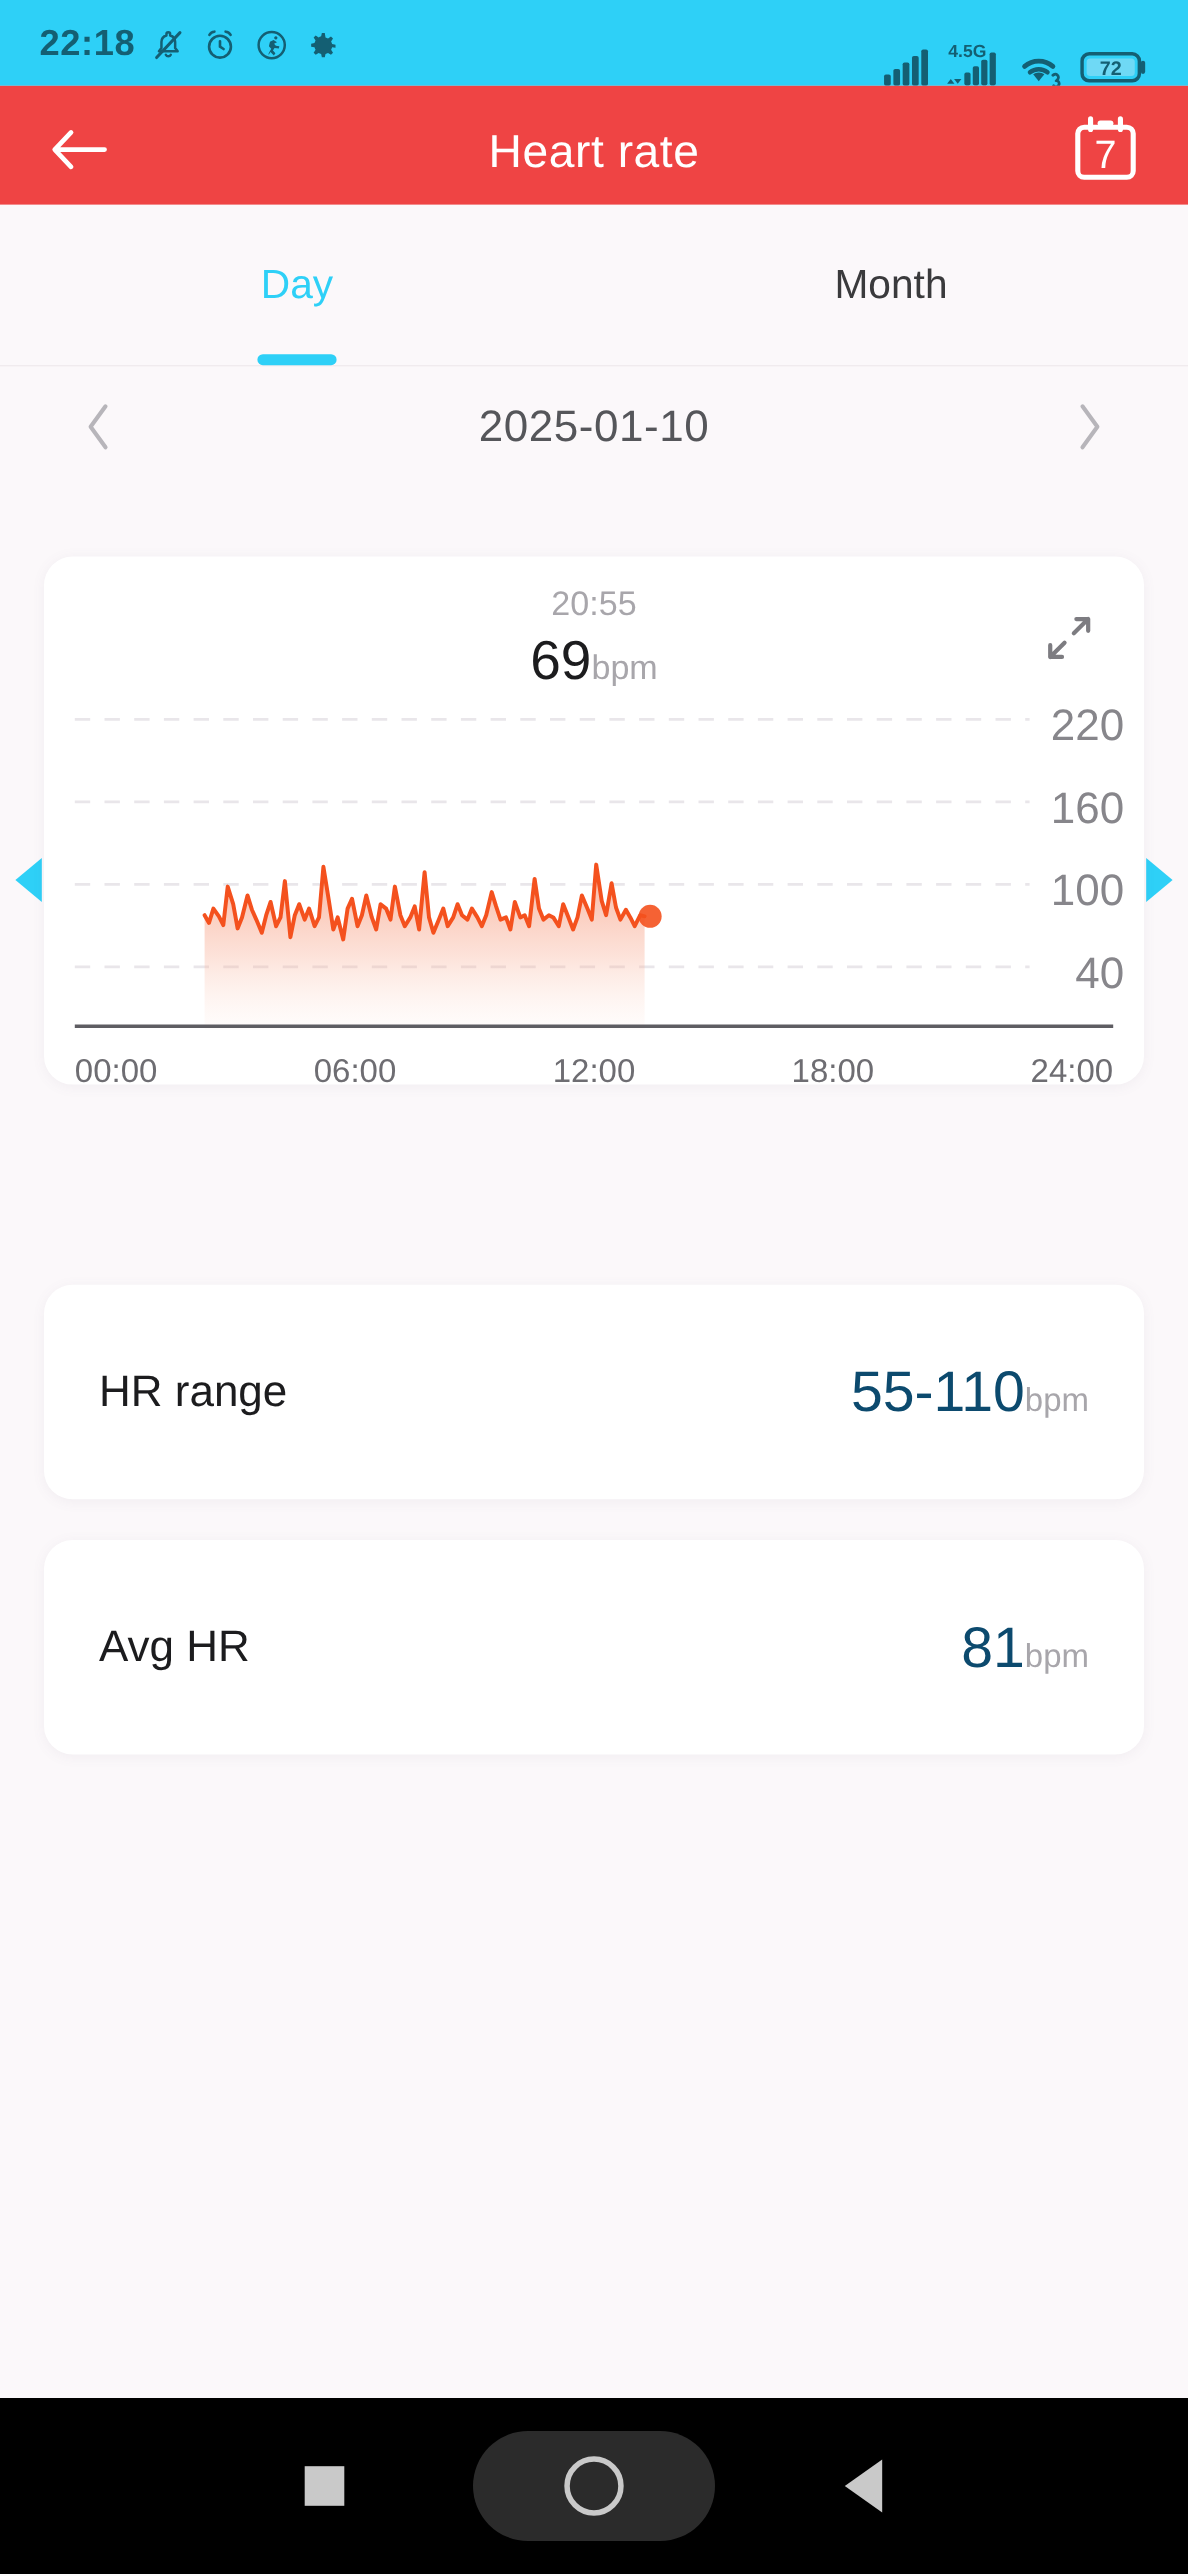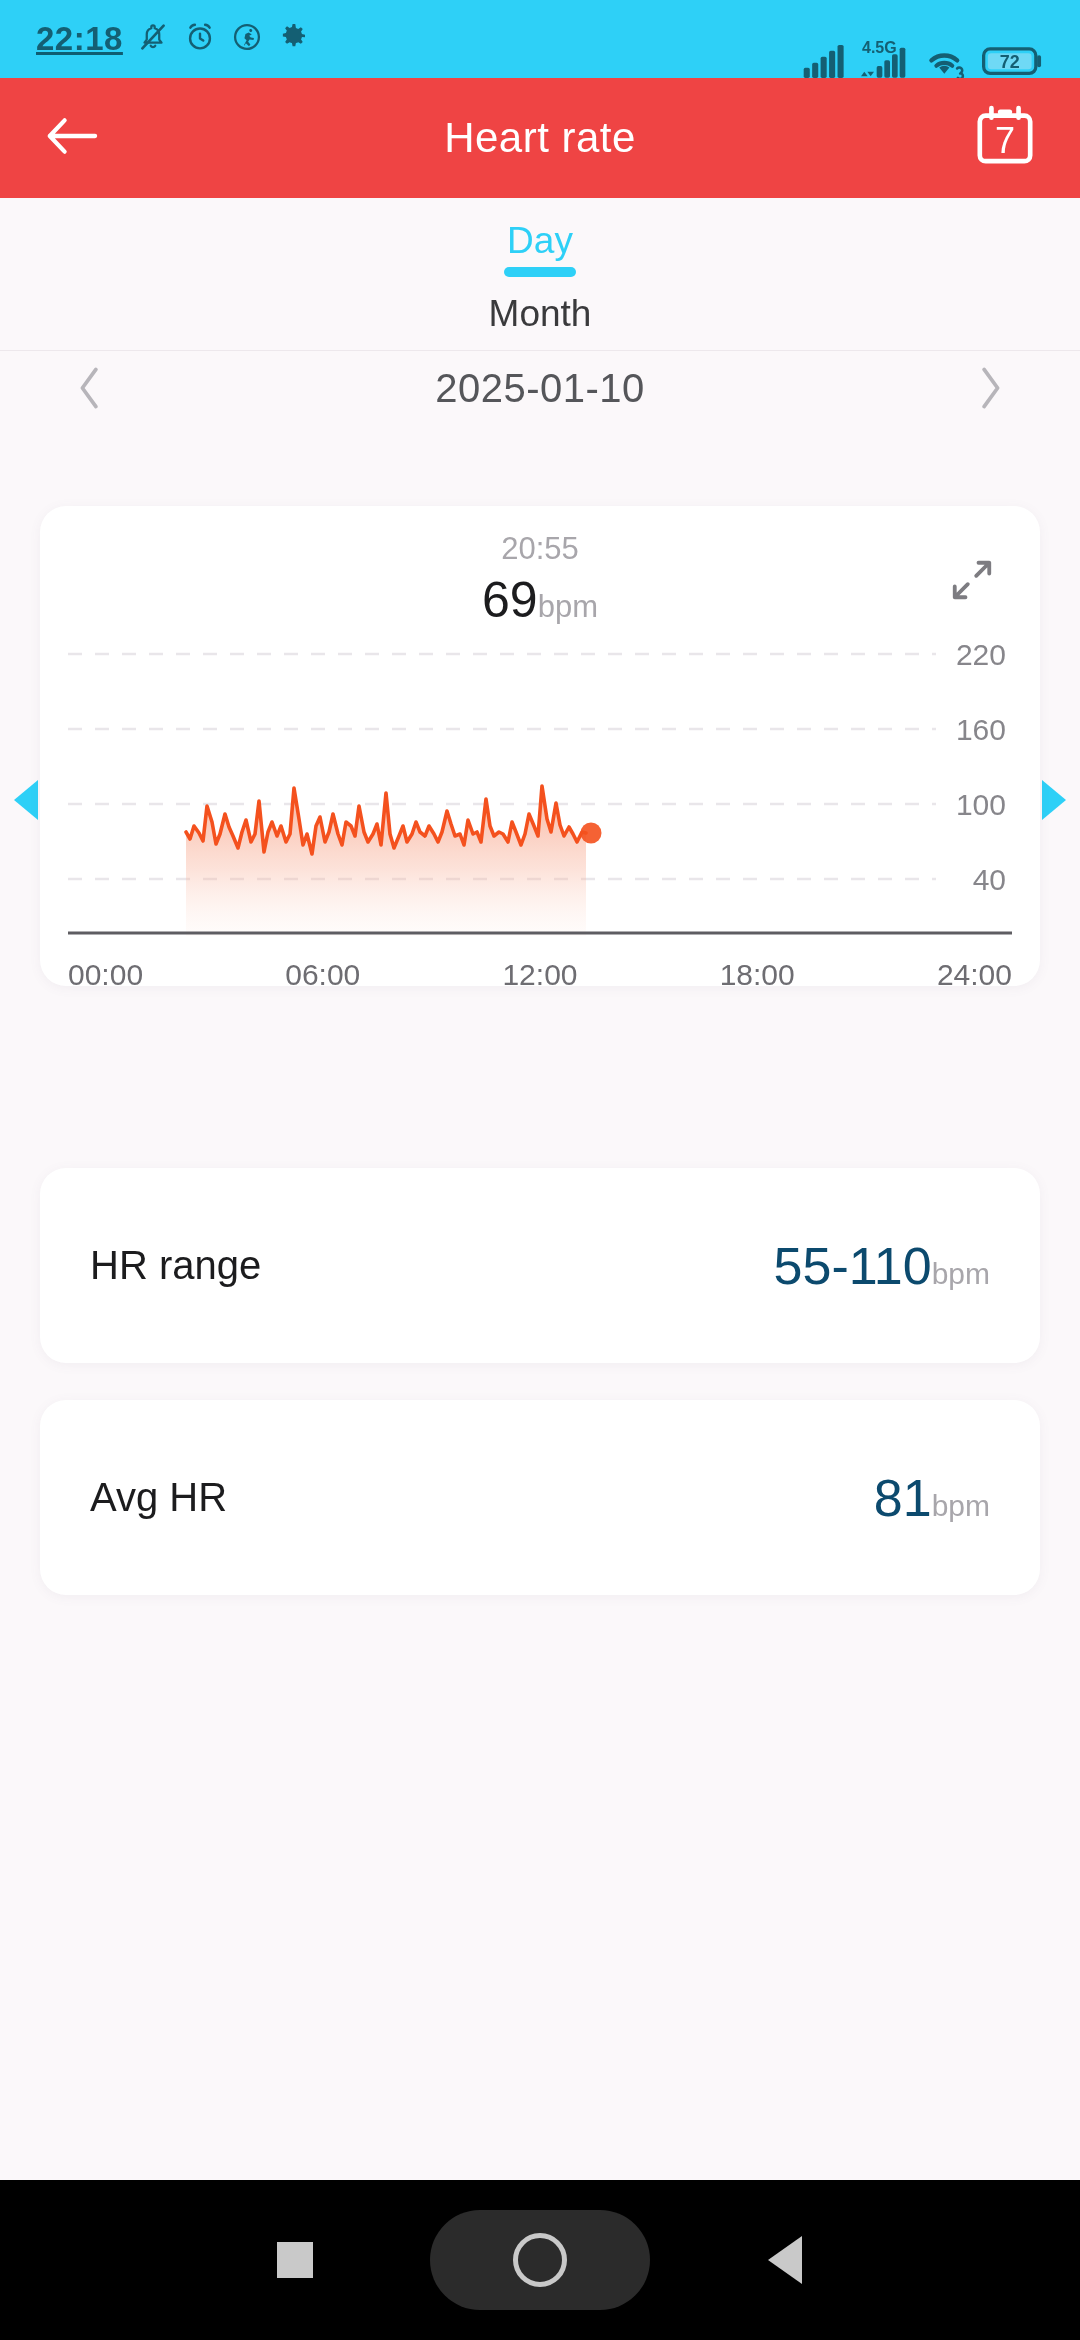--- a/index.html
+++ b/index.html
@@ -10,21 +10,21 @@
   }
   #root { position:relative; width:1080px; height:2340px; }
 
   
   .statusbar {
     position:absolute; left:0; top:0; width:1080px; height:78px;
     background:#2ED0F7; display:flex; align-items:center;
     padding:0 36px; color:#0e5d72;
   }
   .sb-time { font-size:33px; font-weight:700; letter-spacing:0.5px; color:#145f73; }
-  .sb-left { display:flex; align-items:flex-start; gap:13px;text-decoration:underline; }
+  .sb-left { display:flex; align-items:flex-end; gap:13px; }
   .sb-right { margin-left:auto; display:flex; align-items:flex-end; gap:14px;margin-top:44px; }
   .sb-ico { display:block; }
   .net-label { font-size:16px; font-weight:700; color:#145f73; line-height:1;
                position:absolute; top:-4px; left:2px; }
   .net-wrap { position:relative; display:flex; align-items:flex-end; }
 
   
   .header {
     position:absolute; left:0; top:78px; width:1080px; height:120px;
     background:#ef4444; display:flex; align-items:center; padding:0 44px;
@@ -35,22 +35,22 @@
   }
   .hd-back { position:relative; z-index:2; cursor:pointer; }
   .hd-cal { position:absolute; right:44px; z-index:2; cursor:pointer; }
   .cal-num {
     position:absolute; left:0; right:0; top:20px; text-align:center;
     font-size:36px; color:#fff; font-weight:500; line-height:1;
   }
 
   
   .tabs {
-    position:absolute; left:0; top:204px; width:1080px; height:147px;
-    background:#FBF8FA; display:flex; border-bottom:1px solid #EDE8EC;flex-direction:column;
+    position:absolute; left:0; top:186px; width:1080px; height:147px;
+    background:#FBF8FA; display:flex; border-bottom:1px solid #EDE8EC;
   }
   .tab {
     flex:1; display:flex; flex-direction:column; align-items:center;
     justify-content:center; cursor:pointer; position:relative;
   }
   .tab-label { font-size:37px; color:#3A3A3C; }
   .tab.active .tab-label { color:#2ED0F7; }
   .tab-underline {
     position:absolute; bottom:0; width:72px; height:10px;
     border-radius:5px; background:#2ED0F7;
@@ -91,21 +91,21 @@
   .expand-btn {
     position:absolute; right:40px; top:46px; width:56px; height:56px;
     cursor:pointer; display:flex; align-items:center; justify-content:center;
   }
 
   .plot { position:absolute; left:0; top:130px; width:1000px; height:300px; }
   .ylabels {
     position:absolute; right:18px; top:130px; width:90px; height:240px;
   }
   .ylab {
-    position:absolute; right:16px; font-size:30px; color:#87868B; line-height:1;
+    position:absolute; right:0; font-size:40px; color:#87868B; line-height:1;
     text-align:right; width:90px;
   }
 
   .xlabels {
     position:absolute; left:0; top:452px; width:1000px;
     display:flex; justify-content:space-between; padding:0 28px;
   }
   .xlab { font-size:30px; color:#6E6D72; }
 
   

